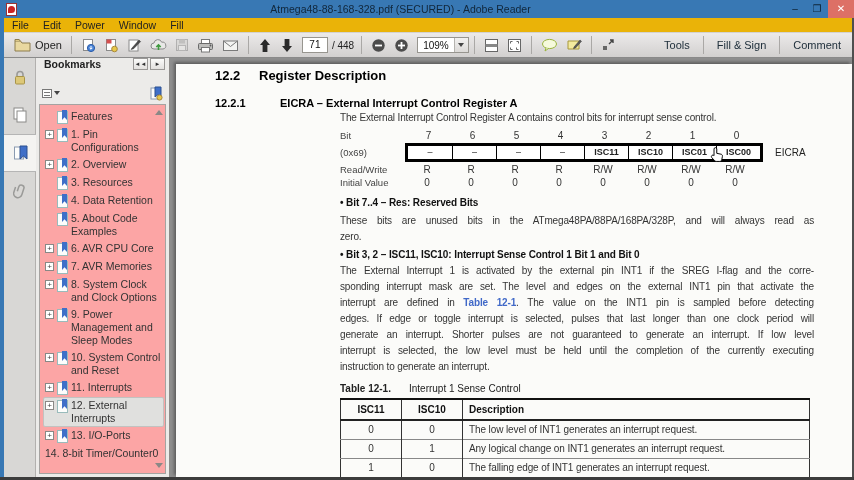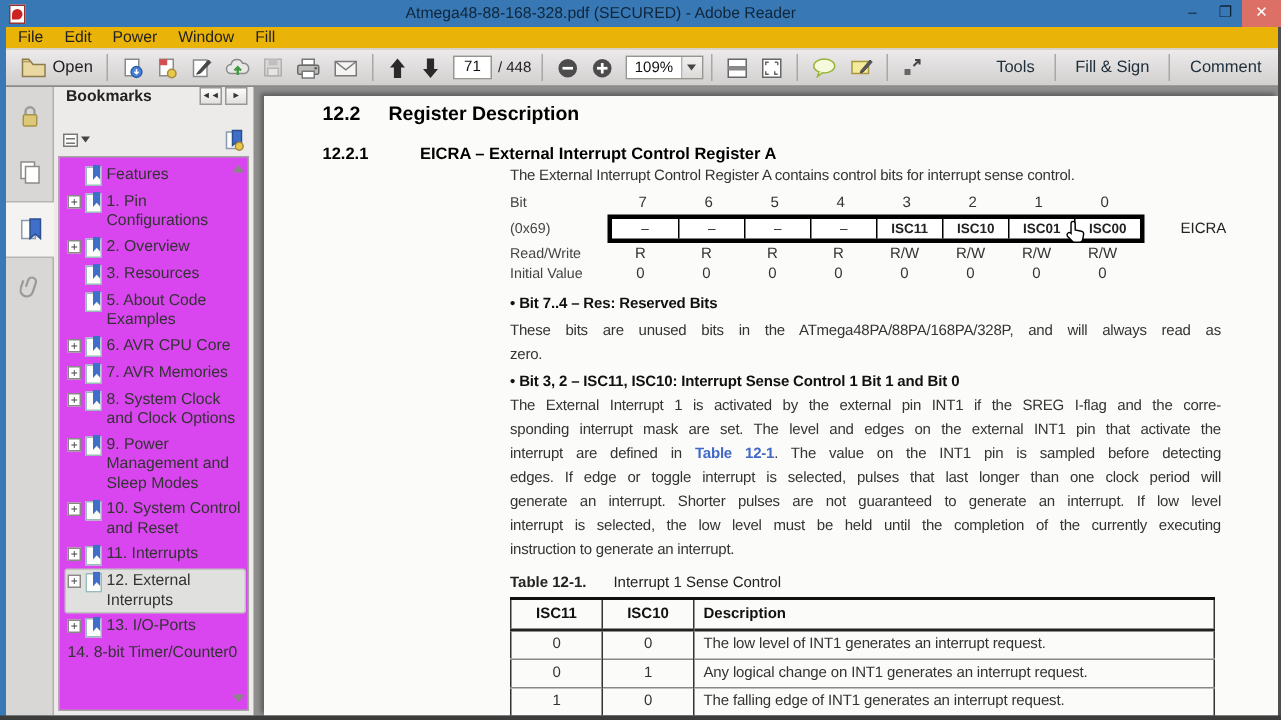--- a/index.html
+++ b/index.html
@@ -48,21 +48,21 @@
   
   .panel { position:absolute; left:36px; top:58px; bottom:3px; width:134px; background:#ecebe9; border-right:1px solid #8e8c8a; z-index:5; display:flex; flex-direction:column; }
   .panel-head { height:24px; display:flex; align-items:flex-start; padding:0 4px 0 8px; }
   .panel-title { font-size:10.5px; font-weight:bold; color:#222; flex:1; }
   .ph-btn { width:15px; height:12px; border:1px solid #9a9896; background:linear-gradient(#fbfbfa,#e3e1df); font-size:6px; color:#333; text-align:center; line-height:11px; margin-left:2px; }
   .panel-sub { height:22px; display:flex; align-items:center; padding:0 6px; }
   .opt-ico { display:flex; align-items:center; gap:2px; }
   .opt-lines { width:10px; height:9px; border:1px solid #777; background:#fdfdfc; position:relative; }
   .opt-lines::before { content:""; position:absolute; left:1px; right:1px; top:2px; height:1px; background:#777; box-shadow:0 3px 0 #777; }
   .panel-sub .spacer { flex:1; }
-  .list { flex:1; margin:0 3px 3px 3px; border:1px solid #a5a3a1; background:#d946ef; position:relative; padding:3px 1px 3px 3px; overflow:hidden; }
+  .list { flex:1; margin:0 3px 3px 3px; border:1px solid #a5a3a1; background:#fca5a5; position:relative; padding:3px 1px 3px 3px; overflow:hidden; }
   .bm-row { display:flex; align-items:flex-start; padding:2px 0 2px 2px; gap:3px; border-radius:2px; }
   .bm-row.active { background:#e0e0de; border:1px solid #c2c2c0; padding:1px 0 1px 1px; }
   .exp { flex:0 0 auto; width:9px; height:9px; margin-top:2px; border:1px solid #8a8886; background:#fff; font-size:8px; line-height:7px; text-align:center; color:#444; }
   .exp::before { content:"+"; }
   .exp.none { visibility:hidden; }
   .bm-ico { flex:0 0 auto; width:11px; height:13px; margin-top:1px; background:#fdfdfc; border:1px solid #9bb; position:relative; }
   .bm-ico::after { content:""; position:absolute; right:0px; top:-2px; width:5px; height:10px; background:#3f6fc8; clip-path:polygon(0 0,100% 0,100% 100%,50% 72%,0 100%); }
   .bm-label { font-size:10.5px; line-height:13px; color:#333; }
   .scroll-up, .scroll-dn { position:absolute; right:2px; width:0; height:0; border-left:4px solid transparent; border-right:4px solid transparent; }
   .scroll-up { top:5px; border-bottom:5px solid #8a8886; }
@@ -84,21 +84,21 @@
   
   .reg { font-size:10px; color:#333; }
   .rrow { display:flex; align-items:center; }
   .rlab { width:65px; flex:0 0 auto; color:#444; font-size:9.5px; }
   .rcell { width:44px; flex:0 0 auto; text-align:center; color:#333; }
   .bitrow .rcell { padding-left:3px; }
   .rbox { display:flex; border:3px solid #000; background:#fff; }
   .fcell { width:44px; flex:0 0 auto; height:13px; line-height:13px; text-align:center; border-left:1px solid #000; font-size:9px; font-weight:bold; color:#222; }
   .fcell:first-child { border-left:none; }
   .fcell.dash { font-weight:normal; }
-  .rname { margin-left:24px; font-size:10px; color:#222; }
+  .rname { margin-left:12px; font-size:10px; color:#222; }
   .regrow { margin-top:2px; }
 
   
   .tcaption { font-size:10px; color:#222; white-space:nowrap; }
   .tcaption b { margin-right:18px; }
   table.t121 { border-collapse:collapse; width:470px; border:1px solid #333; border-top:2px solid #111; table-layout:fixed; }
   .t121 th { font-size:10px; font-weight:bold; color:#111; border-bottom:2px solid #222; border-left:1px solid #333; padding:4px 6px; height:20px; }
   .t121 td { font-size:10px; color:#333; border-top:1px solid #888; border-left:1px solid #333; padding:2px 6px; height:19px; letter-spacing:-0.1px; white-space:nowrap; overflow:hidden; }
   .t121 th:first-child, .t121 td:first-child { border-left:none; }
   .t121 .c-isc { width:61px; text-align:center; }
@@ -317,20 +317,25 @@
         </div>
       <div class="bm-row">
           <span class="exp"></span>
           <span class="bm-ico"></span>
           <span class="bm-label">2. Overview</span>
         </div>
       <div class="bm-row">
           <span class="exp none"></span>
           <span class="bm-ico"></span>
           <span class="bm-label">3. Resources</span>
+        </div>
+      <div class="bm-row">
+          <span class="exp none"></span>
+          <span class="bm-ico"></span>
+          <span class="bm-label">4. Data Retention</span>
         </div>
       <div class="bm-row">
           <span class="exp none"></span>
           <span class="bm-ico"></span>
           <span class="bm-label">5. About Code Examples</span>
         </div>
       <div class="bm-row">
           <span class="exp"></span>
           <span class="bm-ico"></span>
           <span class="bm-label">6. AVR CPU Core</span>

